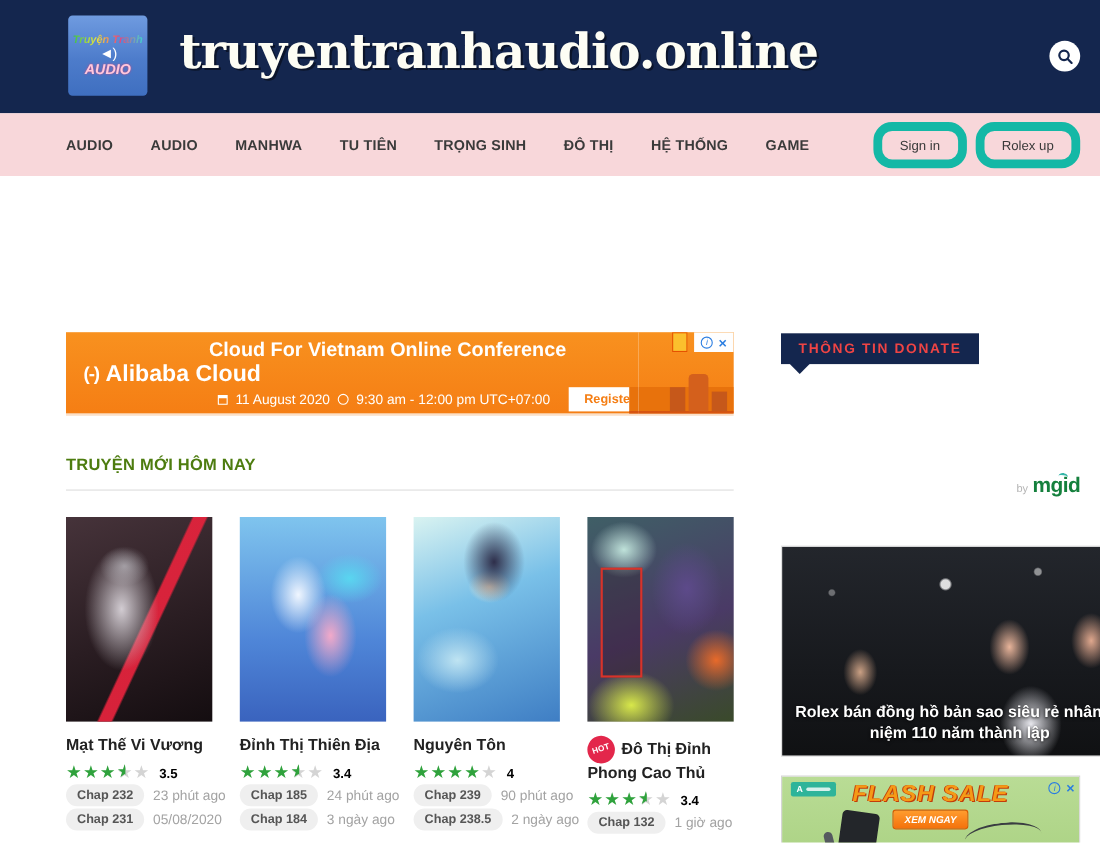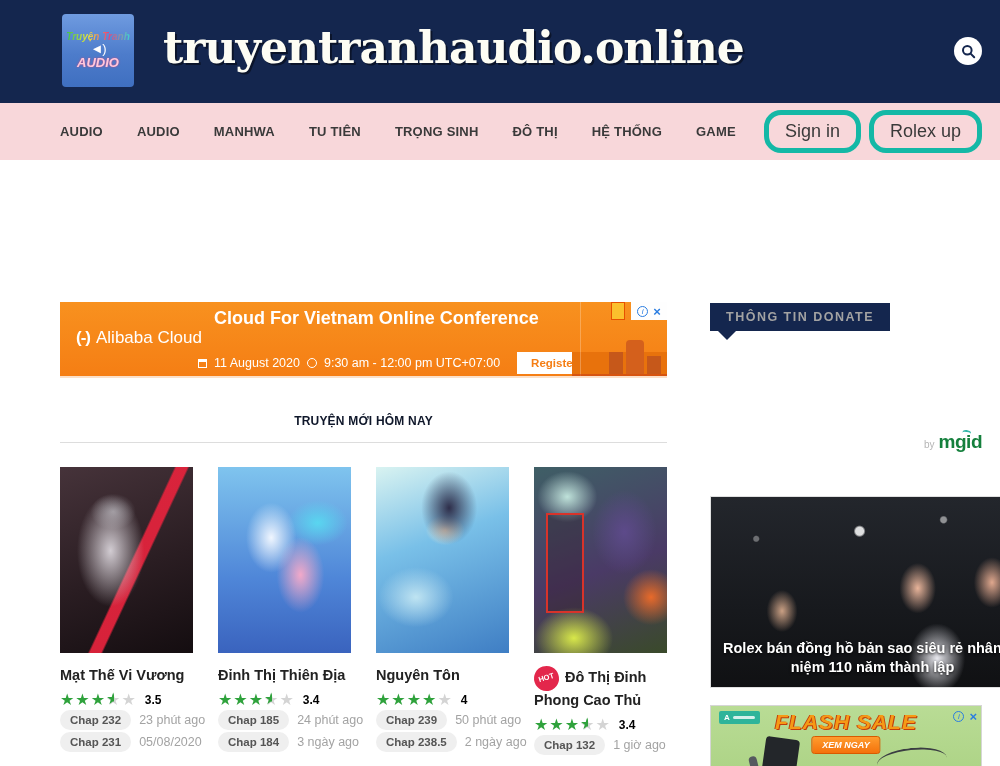--- a/index.html
+++ b/index.html
@@ -36,36 +36,36 @@
 
   
   .nav {
     position:absolute; top:103px; left:0; width:1000px; height:57px; background:#f8d7da;
     display:flex; align-items:center; padding:0 18px 0 60px;
   }
   .nav-links { display:flex; gap:34px; }
   .nav-link { font-size:13px; font-weight:bold; color:#3a3a3a; letter-spacing:.2px; white-space:nowrap; }
   .auth { margin-left:auto; display:flex; gap:8px; }
   .auth-btn {
-    border:5px solid #14b8a6; border-radius:17px; background:transparent;
-    padding:6px 16px; font-size:18px; color:#3a3a3a; cursor:pointer; font-family:inherit;
+    border:8px solid #14b8a6; border-radius:17px; background:transparent;
+    padding:6px 16px; font-size:12px; color:#3a3a3a; cursor:pointer; font-family:inherit;
   }
 
   
   .main-col { position:absolute; left:60px; top:302px; width:607px; }
 
   .ad-banner {
     position:relative; width:607px; height:76px; overflow:hidden; cursor:pointer;
     background:linear-gradient(180deg,#f8911f 0%,#f57e14 100%);
     border-bottom:2px solid #fbe0c9;
   }
   .ad-brand { position:absolute; left:16px; top:26px; display:flex; align-items:center; gap:6px; color:#fff; }
   .ad-brand-mark { font-size:17px; font-weight:bold; letter-spacing:-1px; }
-  .ad-brand-name { font-size:17px; font-weight:normal; }
-  .ad-text { position:absolute; left:154px; top:6px; color:#fff; }
+  .ad-brand-name { font-size:21px; font-weight:bold; }
+  .ad-text { position:absolute; left:130px; top:6px; color:#fff; }
   .ad-title { font-size:18px; font-weight:bold; }
   .ad-subtitle { font-size:12.5px; margin-top:4px; }
   .ad-meta { position:absolute; left:138px; top:50px; display:flex; align-items:center; gap:7px; color:#fff; font-size:12.5px; }
   .ico-cal { display:inline-block; width:9px; height:9px; border:1.4px solid #fff; border-top-width:3px; }
   .ico-clock { display:inline-block; width:10px; height:10px; border:1.4px solid #fff; border-radius:50%; }
   .ad-cta {
     margin-left:10px; background:#fff; color:#f57e14; border:none; cursor:pointer;
     font-size:11.5px; font-weight:bold; padding:5px 14px; font-family:inherit;
   }
   .ad-art { position:absolute; right:0; top:0; width:95px; height:76px;
@@ -84,21 +84,21 @@
     position:absolute; right:0; top:0; width:36px; height:18px; background:#fefefe;
     display:flex; align-items:center; justify-content:center; gap:5px;
   }
   .ico-info {
     width:11px; height:11px; border:1.2px solid #2a7de1; border-radius:50%; color:#2a7de1;
     font-size:8px; line-height:9px; text-align:center; font-style:italic; cursor:pointer;
   }
   .ico-x { color:#2a7de1; font-size:13px; font-weight:bold; line-height:13px; cursor:pointer; }
   .ad-corner { position:absolute; right:42px; top:0; width:14px; height:18px; background:#fbc02d; border:1px solid #e65100; }
 
-  .section-head { margin-top:36px; font-size:12px; font-weight:bold; color:#0f172a; letter-spacing:.2px;text-align:center; }
+  .section-head { margin-top:36px; font-size:15px; font-weight:bold; color:#4d7c0f; letter-spacing:.2px; }
   .section-rule { margin-top:14px; border:none; border-top:1px solid #ddd; width:607px; }
 
   .cards { margin-top:24px; display:grid; grid-template-columns:repeat(4,133px); column-gap:25px; }
   .cover { width:133px; height:186px; display:block; cursor:pointer; }
   .cover-1 { background:
       radial-gradient(ellipse 48px 80px at 38% 45%, #d2ccd2 0%, rgba(210,204,210,0) 70%),
       radial-gradient(ellipse 30px 24px at 40% 24%, #8f8a90 0%, rgba(143,138,144,0) 75%),
       linear-gradient(115deg, transparent 52%, rgba(225,35,60,.95) 53% 58%, transparent 59%),
       linear-gradient(160deg,#46333a 0%, #2a1d22 55%, #140d10 100%); }
   .cover-2 { background:
@@ -136,21 +136,21 @@
   .chap-row { margin-top:2px; display:flex; align-items:center; gap:8px; }
   .chap-pill {
     background:#efefef; border-radius:12px; padding:4px 10px;
     font-size:11.5px; font-weight:bold; color:#555; white-space:nowrap; cursor:pointer;
   }
   .chap-time { font-size:12.5px; color:#a3a3a3; white-space:nowrap; }
 
   
   .sidebar { position:absolute; left:710px; top:303px; width:272px; height:463px; }
   .donate-ribbon {
-    position:relative; display:inline-block; background:#14264e; color:#a3a3a3;
+    position:relative; display:inline-block; background:#14264e; color:#ef4444;
     font-size:12.5px; font-weight:bold; letter-spacing:1.5px; padding:7px 16px;
   }
   .donate-ribbon::after {
     content:""; position:absolute; left:8px; bottom:-9px;
     border-left:9px solid transparent; border-right:9px solid transparent; border-top:9px solid #14264e;
   }
   .donate-text { margin-top:20px; font-size:13.5px; line-height:1.68; color:#8f8f8f; }
   .mgid-row { position:absolute; right:0; top:128px; display:flex; align-items:baseline; gap:4px; cursor:pointer; }
   .mgid-by { font-size:10px; color:#b5b5b5; }
   .mgid-brand { position:relative; font-size:19px; font-weight:bold; color:#15803d; letter-spacing:-.5px; }
@@ -307,21 +307,21 @@
 
     <div>
       <a class="cover cover-3"></a>
       <div class="card-title">Nguyên Tôn</div>
       <div class="rating-row">
         <span class="stars"><span class="st full">★</span><span class="st full">★</span><span class="st full">★</span><span class="st full">★</span><span class="st">★</span></span>
         <span class="rating-num">4</span>
       </div>
       <div class="chap-row">
         <a class="chap-pill">Chap 239</a>
-        <span class="chap-time">50 phút ago</span>
+        <span class="chap-time">90 phút ago</span>
       </div>
       <div class="chap-row">
         <a class="chap-pill">Chap 238.5</a>
         <span class="chap-time">2 ngày ago</span>
       </div>
     </div>
 
     <div>
       <a class="cover cover-4"></a>
       <div class="card-title"><span class="hot-badge">HOT</span><span>Đô Thị Đỉnh Phong Cao Thủ</span></div>

